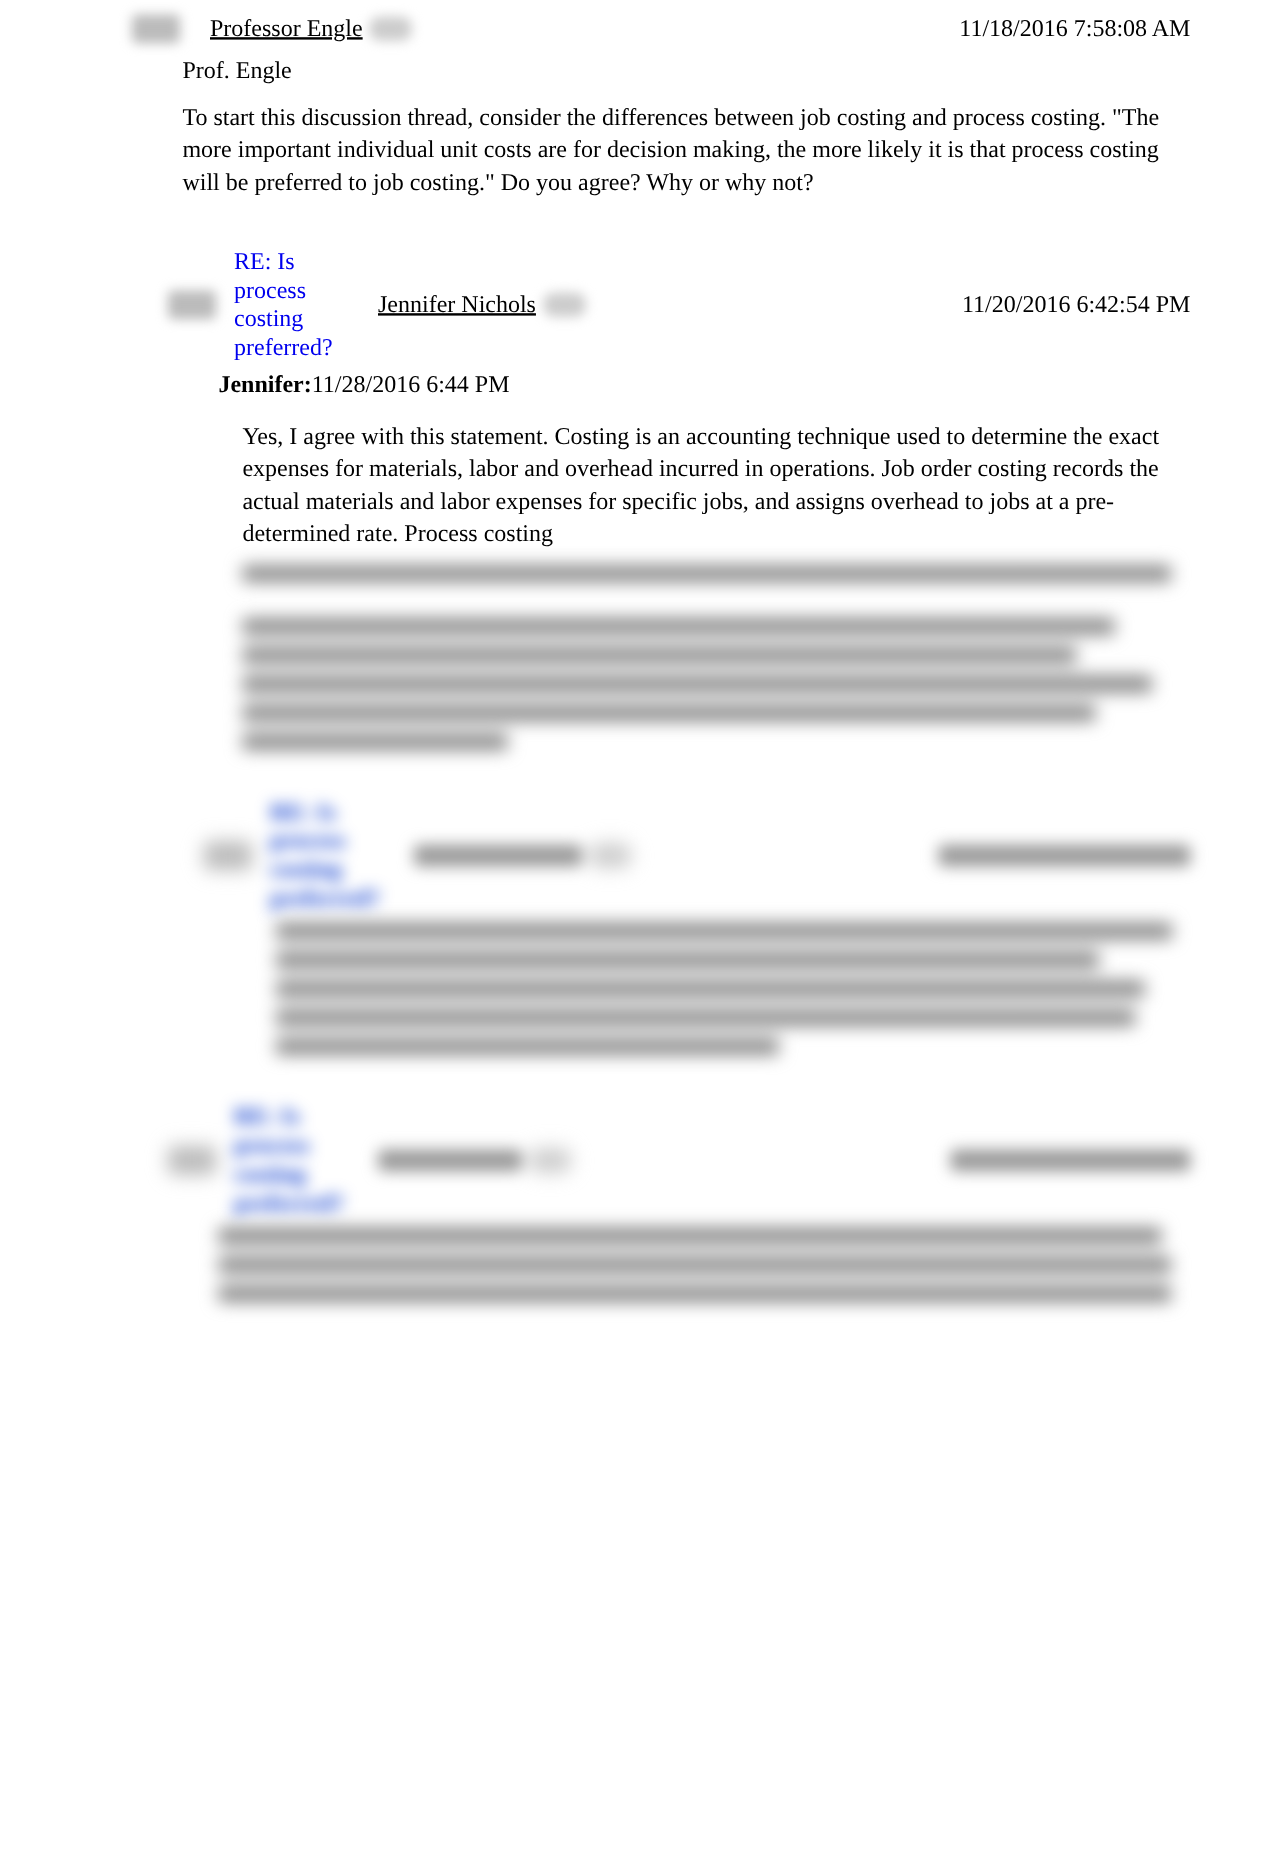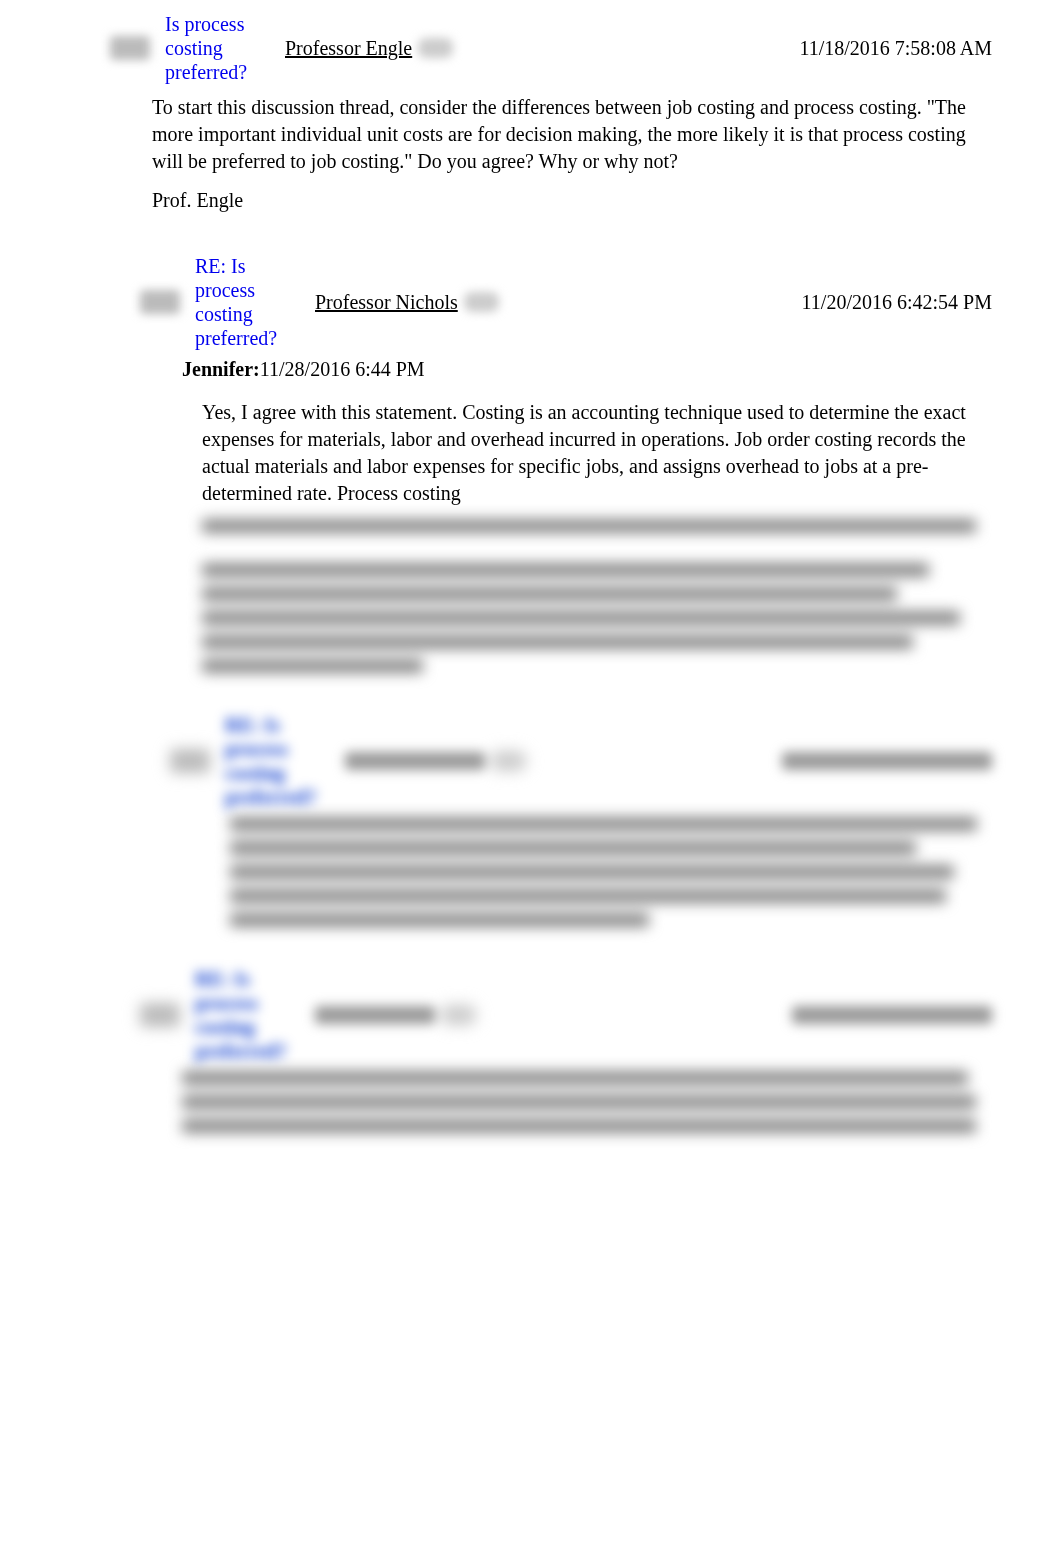--- a/index.html
+++ b/index.html
@@ -157,36 +157,35 @@
       margin-left: 42px;
     }
   </style>
 </head>
 <body>
 
 <div class="content">
 
   <div class="post-header">
     <div class="blur-icons"></div>
-    <div class="subject-link">Is process costing preferred?</div>
     <div class="author">Professor Engle</div>
     <div class="blur-badge"></div>
     <div class="timestamp">11/18/2016 7:58:08 AM</div>
   </div>
 
   <div class="post-body">
+    <p>Prof. Engle</p>
     <p>To start this discussion thread, consider the differences between job costing and process costing. "The more important individual unit costs are for decision making, the more likely it is that process costing will be preferred to job costing." Do you agree? Why or why not?</p>
-    <p>Prof. Engle</p>
   </div>
 
   <div class="reply-1">
     <div class="post-header">
       <div class="blur-icons"></div>
       <div class="subject-link">RE: Is process costing preferred?</div>
-      <div class="author">Professor Nichols</div>
+      <div class="author">Jennifer Nichols</div>
       <div class="blur-badge"></div>
       <div class="timestamp">11/20/2016 6:42:54 PM</div>
     </div>
 
     <div class="modified-line">
       <span class="modified-label">Jennifer:</span><span>11/28/2016 6:44 PM</span>
     </div>
 
     <div class="post-body">
       <p>Yes, I agree with this statement. Costing is an accounting technique used to determine the exact expenses for materials, labor and overhead incurred in operations. Job order costing records the actual materials and labor expenses for specific jobs, and assigns overhead to jobs at a pre-determined rate. Process costing</p>

